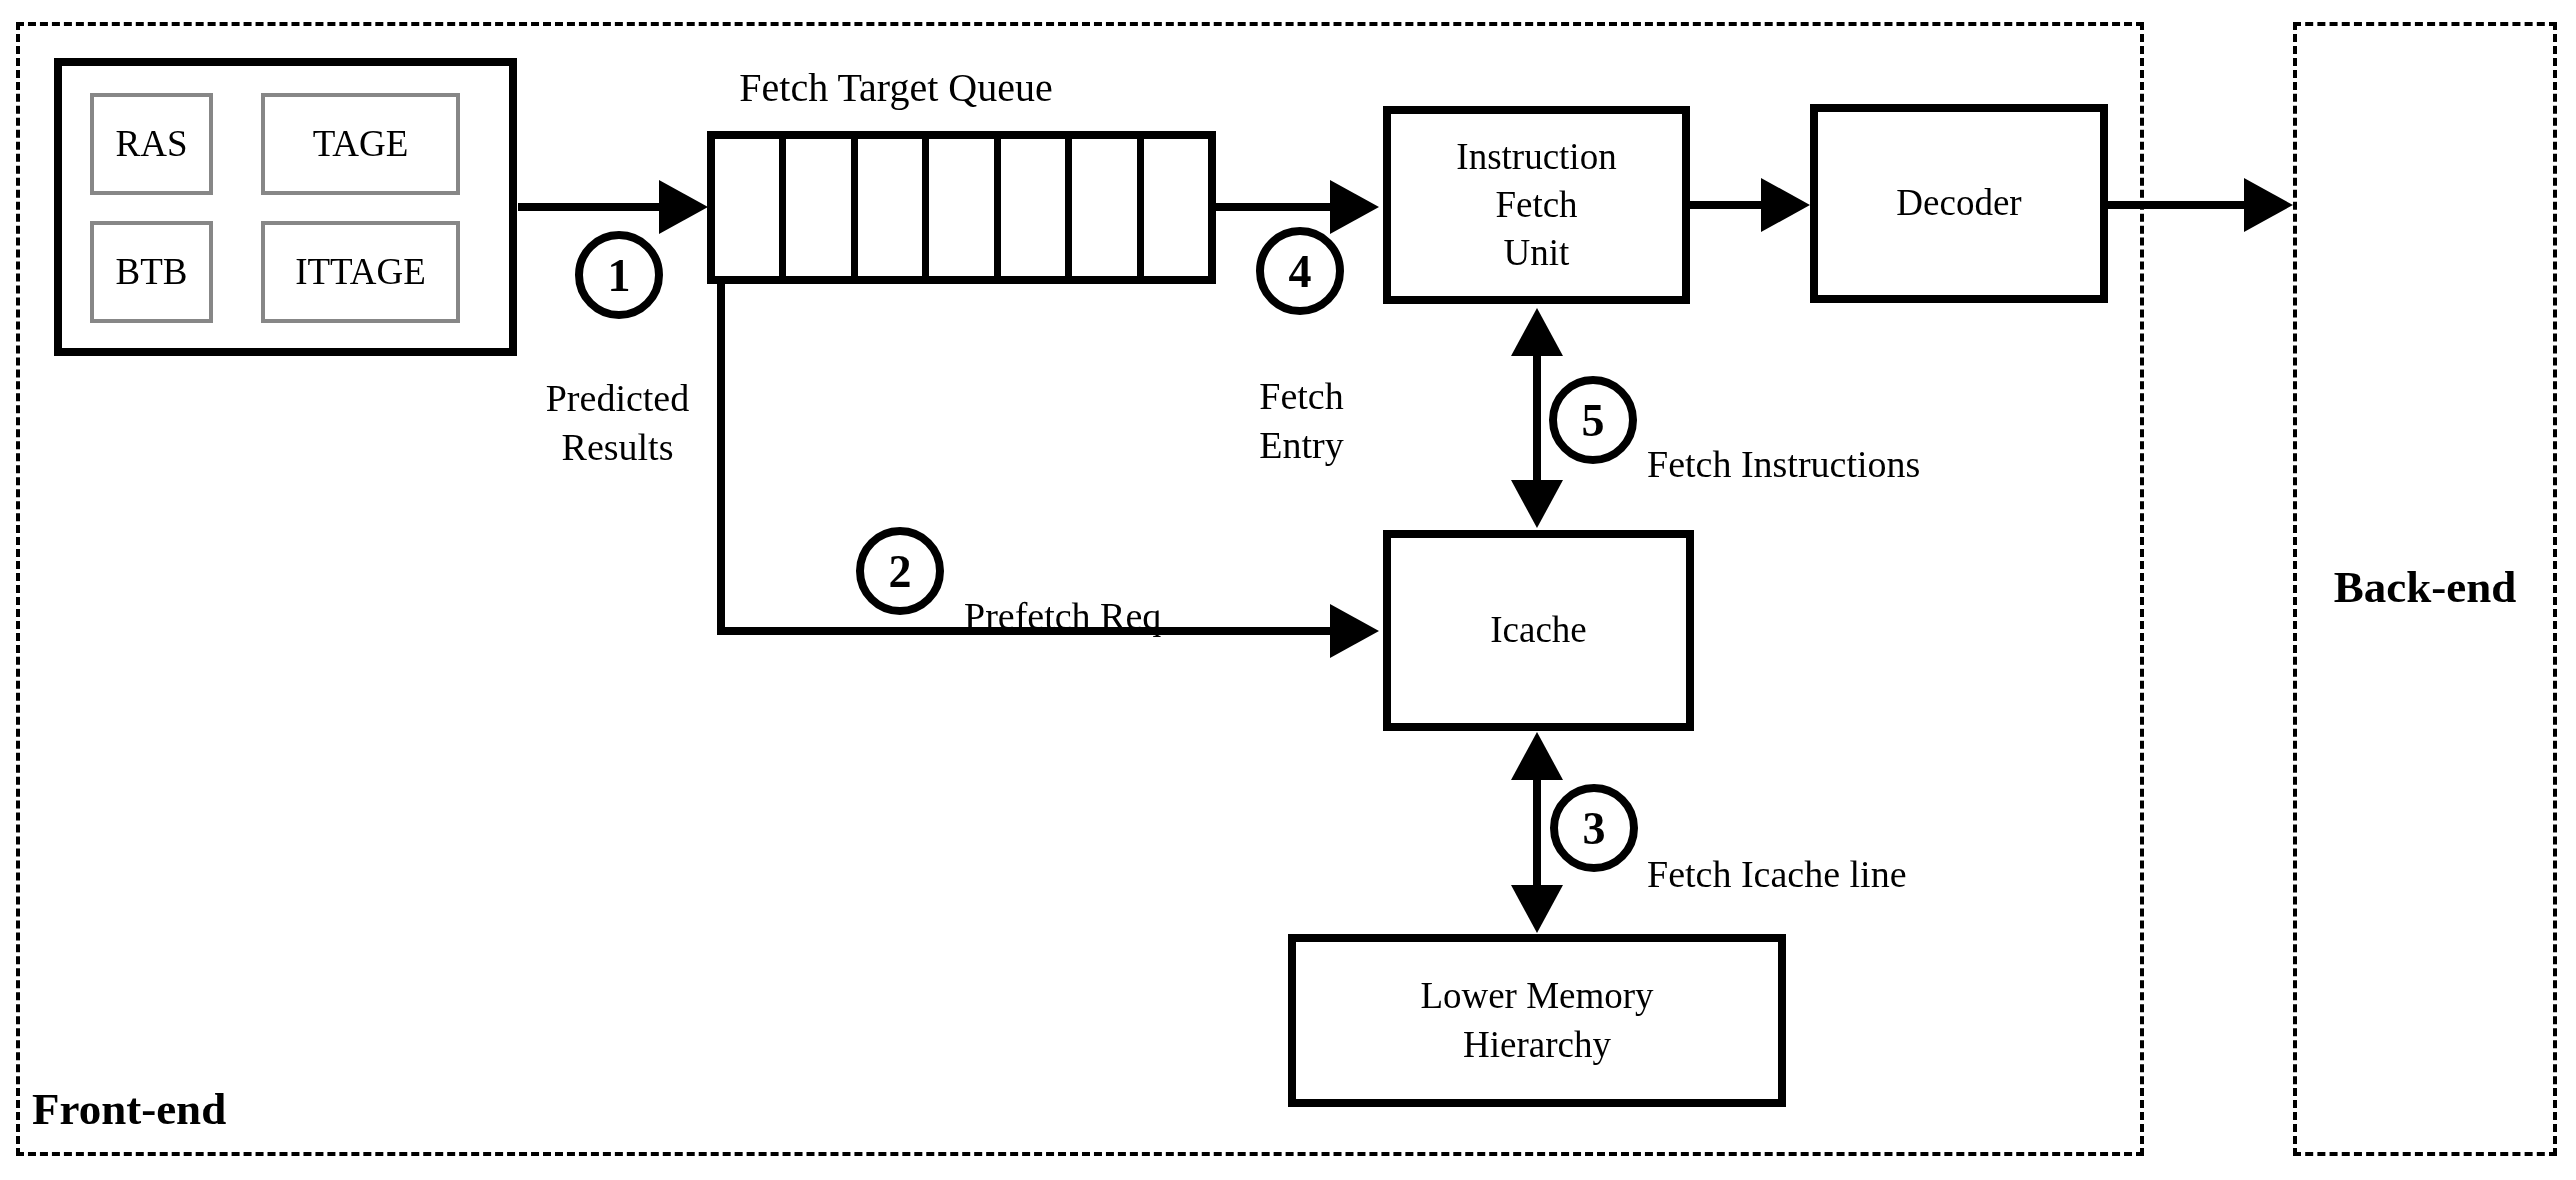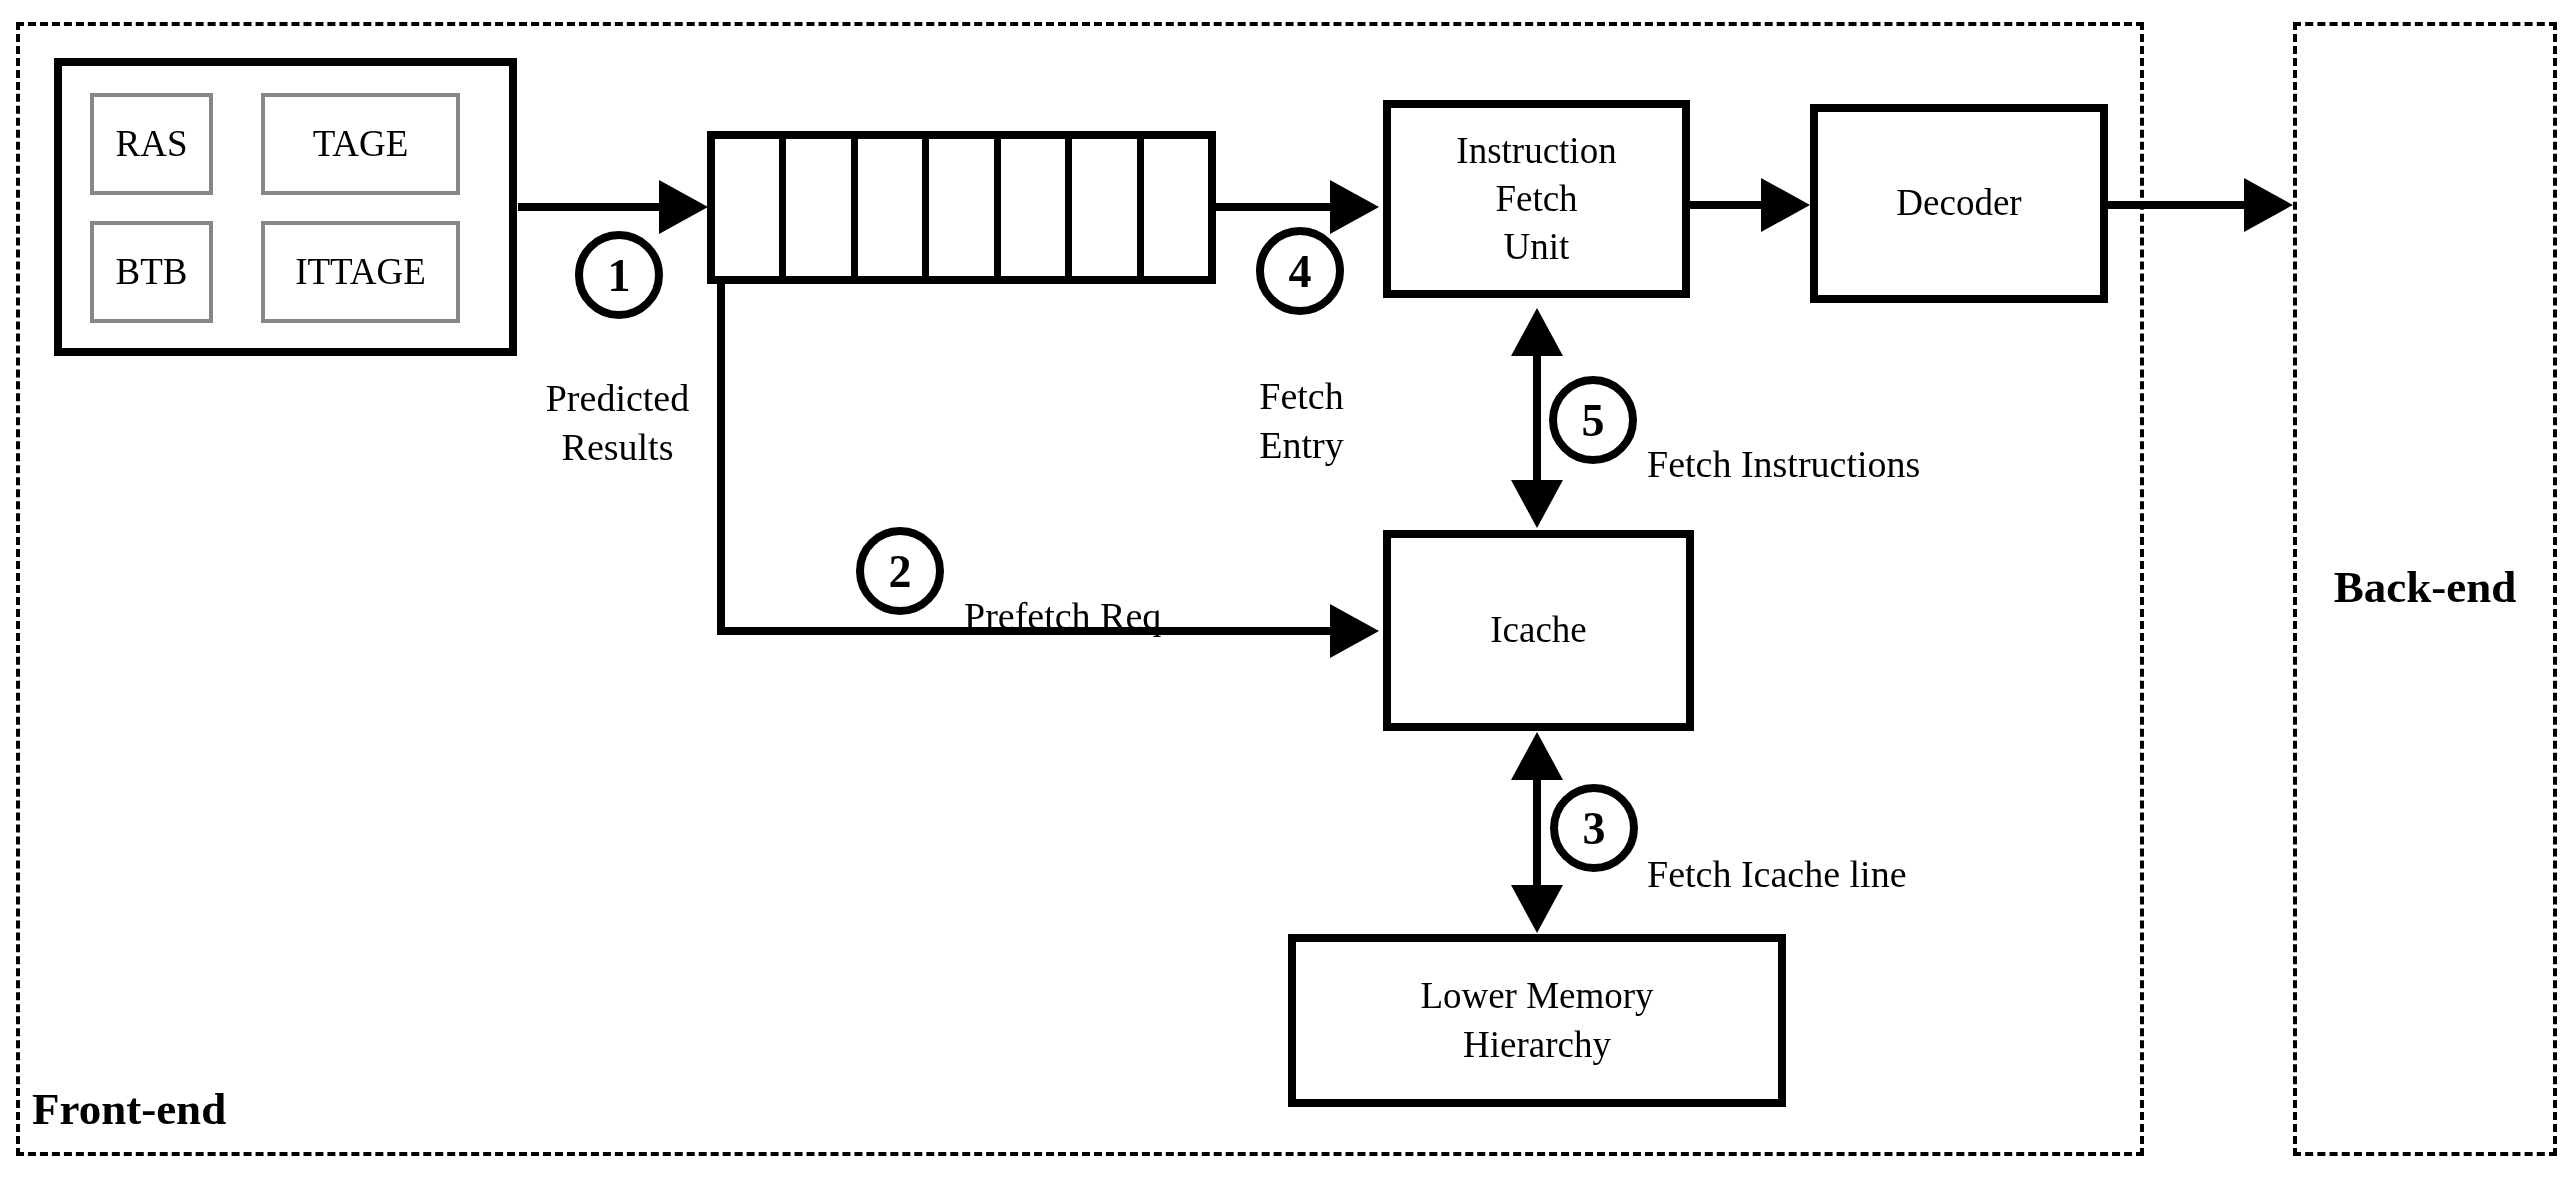--- a/index.html
+++ b/index.html
@@ -102,20 +102,21 @@
       </div>
       <div class="subbox" style="position:absolute;left:28px;top:155px;width:123px;height:102px;">
         <span>BTB</span>
       </div>
       <div class="subbox" style="position:absolute;left:199px;top:155px;width:199px;height:102px;">
         <span>ITTAGE</span>
       </div>
     </div>
   </div>
 
+  <div class="title" style="left:673px;top:64px;width:446px;">Fetch Target Queue</div>
 
   <div class="queue" style="left:707px;top:131px;width:509px;height:153px;">
     <div class="qcell"></div>
     <div class="qcell"></div>
     <div class="qcell"></div>
     <div class="qcell"></div>
     <div class="qcell"></div>
     <div class="qcell"></div>
     <div class="qcell"></div>
   </div>
@@ -139,21 +140,21 @@
   </div>
 
   <div class="stepcircle" style="left:1256px;top:227px;">
     <span>4</span>
   </div>
   <div class="anno" style="left:1182px;top:328px;width:239px;">
     <div>Fetch</div>
     <div>Entry</div>
   </div>
 
-  <div class="cbox" style="left:1383px;top:100px;width:307px;height:198px;">
+  <div class="cbox" style="left:1383px;top:106px;width:307px;height:198px;">
     <div>
       <div>Instruction</div>
       <div>Fetch</div>
       <div>Unit</div>
     </div>
   </div>
 
   <div>
     <div class="hline" style="left:1690px;top:201px;width:76px;"></div>
     <div class="tri-right" style="left:1761px;top:178px;"></div>

